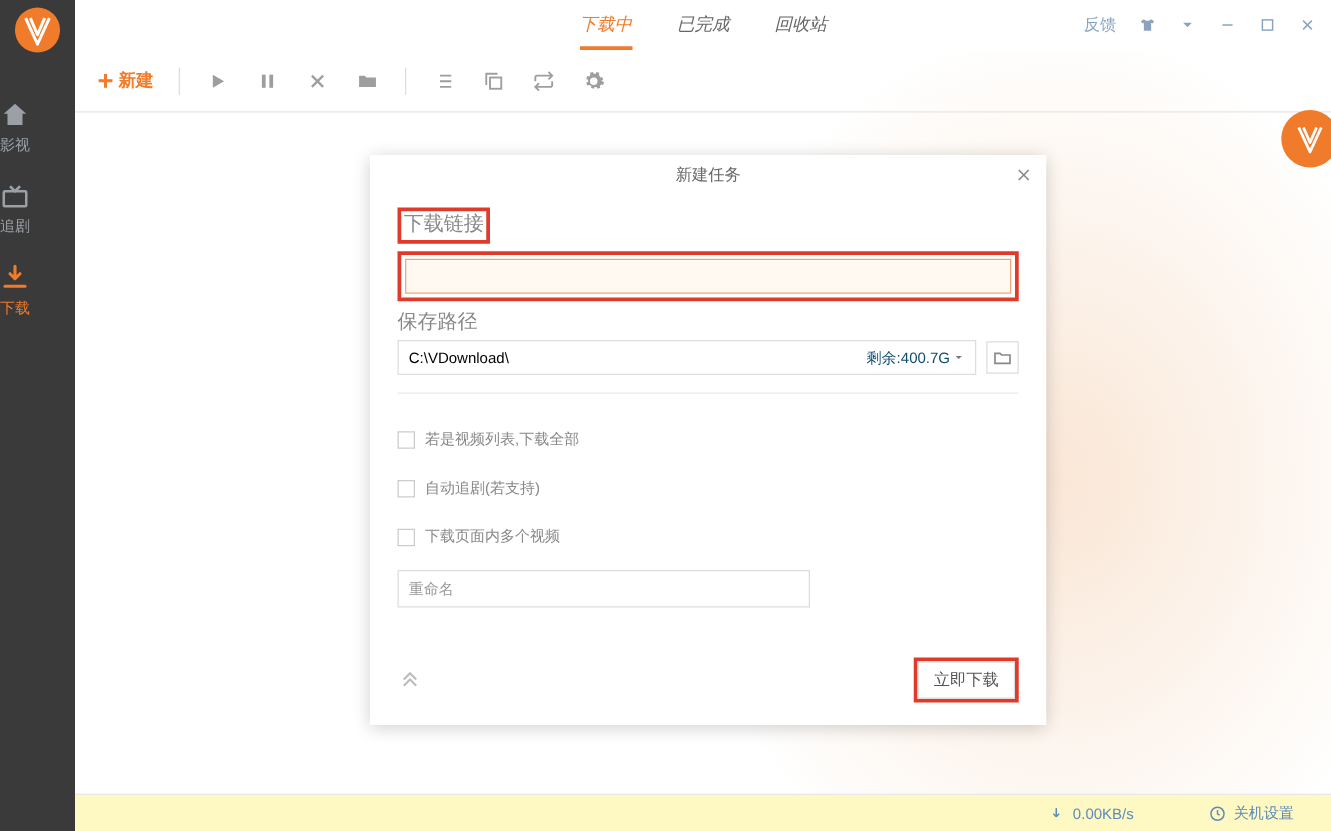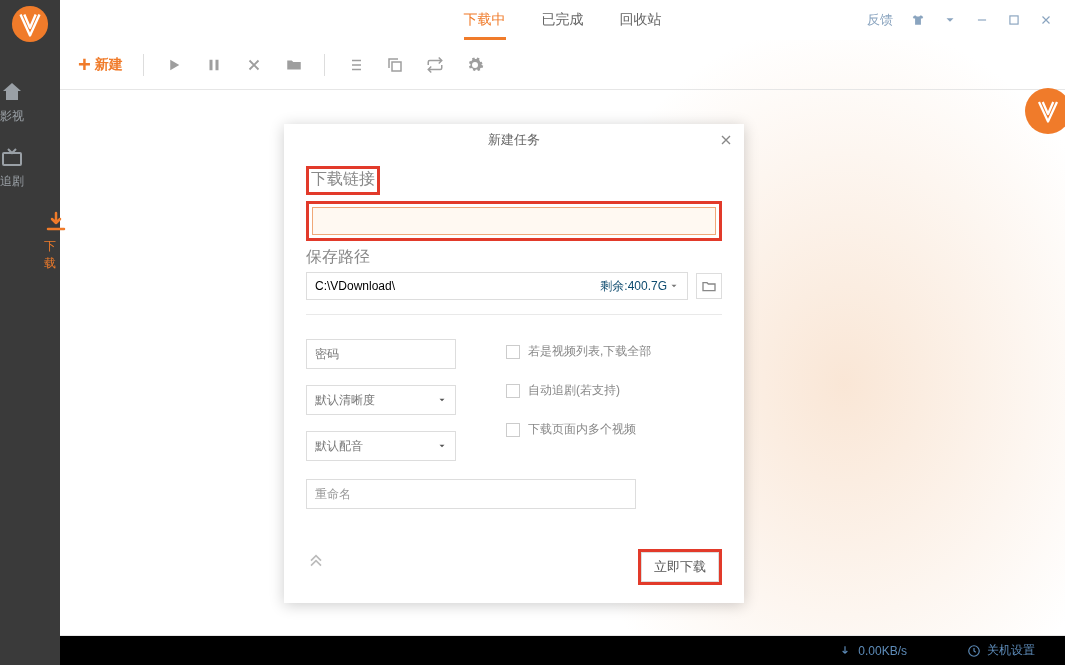--- a/index.html
+++ b/index.html
@@ -3,27 +3,27 @@
 <meta charset="utf-8">
 <style>
 * { margin:0; padding:0; box-sizing:border-box; font-family:"Microsoft YaHei",Arial,sans-serif; }
 body { width:1065px; height:665px; overflow:hidden; position:relative; background:#fff; }
 
 
 .sidebar { position:absolute; left:0; top:0; width:60px; height:665px; background:#3a3a3a; display:flex; flex-direction:column; align-items:center; }
 .logo { width:40px; height:40px; margin:4px 0 28px; display:flex; align-items:center; justify-content:center; }
 .logo svg { width:38px; height:38px; }
 .nav-item { width:60px; padding:8px 0 12px; display:flex; flex-direction:column; align-items:flex-start; color:#9aa0a6; font-size:12px; cursor:pointer; }
-.nav-item.active { color:#f07b2a;padding-left:44px; }
+.nav-item.active { color:#f07b2a; }
 .nav-item .ico { width:24px; height:24px; margin-bottom:4px; }
 .nav-item .ico svg { width:24px; height:24px; }
 
 
 .titlebar { position:absolute; left:60px; top:0; right:0; height:40px; display:flex; align-items:center; }
-.tabs-top { position:absolute; left:50%; transform:translateX(-50%); display:flex; gap:36px; height:40px; align-items:center; }
+.tabs-top { position:absolute; left:50%; transform:translateX(-50%); display:flex; gap:36px; height:40px; align-items:center;font-style:italic; }
 .tab-top { font-size:14px; color:#666; height:40px; display:flex; align-items:center; position:relative; cursor:pointer; }
 .tab-top.active { color:#f07b2a; }
 .tab-top.active::after { content:""; position:absolute; left:0; right:0; bottom:0; height:3px; background:#f07b2a; }
 .win-ctrls { position:absolute; right:12px; top:0; height:40px; display:flex; align-items:center; gap:18px; color:#8aa4bf; font-size:13px; }
 .win-ico { width:14px; height:14px; display:flex; align-items:center; justify-content:center; cursor:pointer; }
 
 
 .toolrow { position:absolute; left:60px; right:0; top:40px; height:50px; border-bottom:1px solid #e6e6e6; display:flex; align-items:center; padding-left:18px; gap:20px; }
 .btn-new { display:flex; align-items:center; color:#f07b2a; font-size:14px; font-weight:bold; gap:4px; cursor:pointer; }
 .btn-new .plus { font-size:22px; font-weight:bold; line-height:1; }
@@ -35,26 +35,26 @@
 .bgwash { position:absolute; left:60px; top:40px; right:0; bottom:0; background:
   radial-gradient(ellipse 420px 520px at 78% 55%, rgba(245,210,180,0.55), rgba(255,255,255,0) 70%),
   linear-gradient(#ffffff,#ffffff);
 }
 
 
 .float-logo { position:absolute; right:-6px; top:88px; width:46px; height:46px; border-radius:50%; background:#f07b2a; display:flex; align-items:center; justify-content:center; }
 .float-logo svg{width:30px;height:30px;}
 
 
-.statusbar { position:absolute; left:60px; right:0; bottom:0; height:30px; border-top:1px solid #e8e8e8; background:#000000; display:flex; align-items:center; justify-content:flex-end; gap:60px; padding-right:30px; font-size:12px; color:#5d8bb8; }
+.statusbar { position:absolute; left:60px; right:0; bottom:0; height:30px; border-top:1px solid #e8e8e8; background:#fef9c3; display:flex; align-items:center; justify-content:flex-end; gap:60px; padding-right:30px; font-size:12px; color:#5d8bb8; }
 .sb-item { display:flex; align-items:center; gap:6px; cursor:pointer; }
 .sb-item svg{width:14px;height:14px;}
 
 
-.modal { position:absolute; left:284px; top:124px; width:460px; background:#fff; box-shadow:0 2px 14px rgba(0,0,0,0.2); }
+.modal { position:absolute; left:296px; top:124px; width:541px; background:#fff; box-shadow:0 2px 14px rgba(0,0,0,0.2); }
 .modal-head { height:32px; display:flex; align-items:center; justify-content:center; font-size:13px; color:#666; position:relative; }
 .modal-close { position:absolute; right:10px; top:8px; width:16px; height:16px; cursor:pointer; color:#888; }
 .modal-body { padding:4px 22px 20px; }
 .lbl { font-size:16px; color:#888; margin-top:6px; margin-bottom:4px; display:block; }
 .hl-red { display:inline-block; border:3px solid #e23a2a; padding:0 2px 2px; }
 .url-box { border:3px solid #e23a2a; padding:3px; margin-top:2px; }
 .url-input { width:100%; height:28px; border:1px solid #f0a878; background:#fff9f2; outline:none; padding:0 6px; font-size:13px; }
 .path-row { display:flex; align-items:center; gap:8px; border-bottom:1px solid #e9e9e9; padding-bottom:14px;justify-content:center; }
 .path-input { flex:1; height:28px; border:1px solid #ddd; padding:0 8px; font-size:12px; font-family:monospace; display:flex; align-items:center; justify-content:space-between;}
 .path-input .right { display:flex; align-items:center; gap:2px; color:#0c4a6e; font-family:"Microsoft YaHei";margin-left:48px; }
@@ -62,21 +62,21 @@
 .folder-btn { width:26px; height:26px; border:1px solid #ddd; display:flex; align-items:center; justify-content:center; cursor:pointer; }
 .folder-btn svg{width:16px;height:16px;}
 .opts { display:flex; gap:50px; margin-top:24px; }
 .opts-col-l { width:150px; display:flex; flex-direction:column; gap:16px; }
 .opts-col-r { flex:1; display:flex; flex-direction:column; gap:22px; padding-top:4px;}
 .inp, .sel { height:30px; border:1px solid #ddd; padding:0 8px; font-size:12px; color:#777; display:flex; align-items:center; justify-content:space-between; cursor:pointer; }
 .sel svg{width:10px;height:10px;}
 .chk { display:flex; align-items:center; gap:8px; font-size:12px; color:#888; }
 .chk .box { width:14px; height:14px; border:1px solid #ccc; }
 .rename { height:30px; border:1px solid #ddd; padding:0 8px; font-size:12px; color:#999; display:flex; align-items:center; margin-top:18px; width:330px;}
-.modal-foot { display:flex; justify-content:space-between; padding:20px 22px 18px; }
+.modal-foot { display:flex; align-items:center; justify-content:space-between; padding:20px 22px 18px; }
 .collapse { color:#bbb; cursor:pointer; }
 .collapse svg{width:20px;height:20px;}
 .dl-btn { border:3px solid #e23a2a; padding:0; }
 .dl-btn-inner { border:1px solid #ddd; padding:5px 12px; font-size:13px; color:#555; cursor:pointer; }
 </style>
 </head>
 <body>
 
 <div class="bgwash"></div>
 
@@ -226,37 +226,20 @@
         </span>
       </div>
       <div class="folder-btn">
         <svg viewBox="0 0 24 24" fill="none" stroke="#888" stroke-width="2">
             <path d="M3 7h6l2 2h10v10H3z"></path>
           </svg>
       </div>
     </div>
 
     <div class="opts">
-      <div class="opts-col-l">
-        <div class="inp">
-            <span>密码</span>
-          </div>
-        <div class="sel">
-          <span>默认清晰度</span>
-          <svg viewBox="0 0 24 24" fill="#555">
-              <path d="M6 9l6 6 6-6z"></path>
-            </svg>
-        </div>
-        <div class="sel">
-          <span>默认配音</span>
-          <svg viewBox="0 0 24 24" fill="#555">
-              <path d="M6 9l6 6 6-6z"></path>
-            </svg>
-        </div>
-      </div>
       <div class="opts-col-r">
         <label class="chk">
             <span class="box"></span>
             <span>若是视频列表,下载全部</span>
           </label>
         <label class="chk">
             <span class="box"></span>
             <span>自动追剧(若支持)</span>
           </label>
         <label class="chk">

